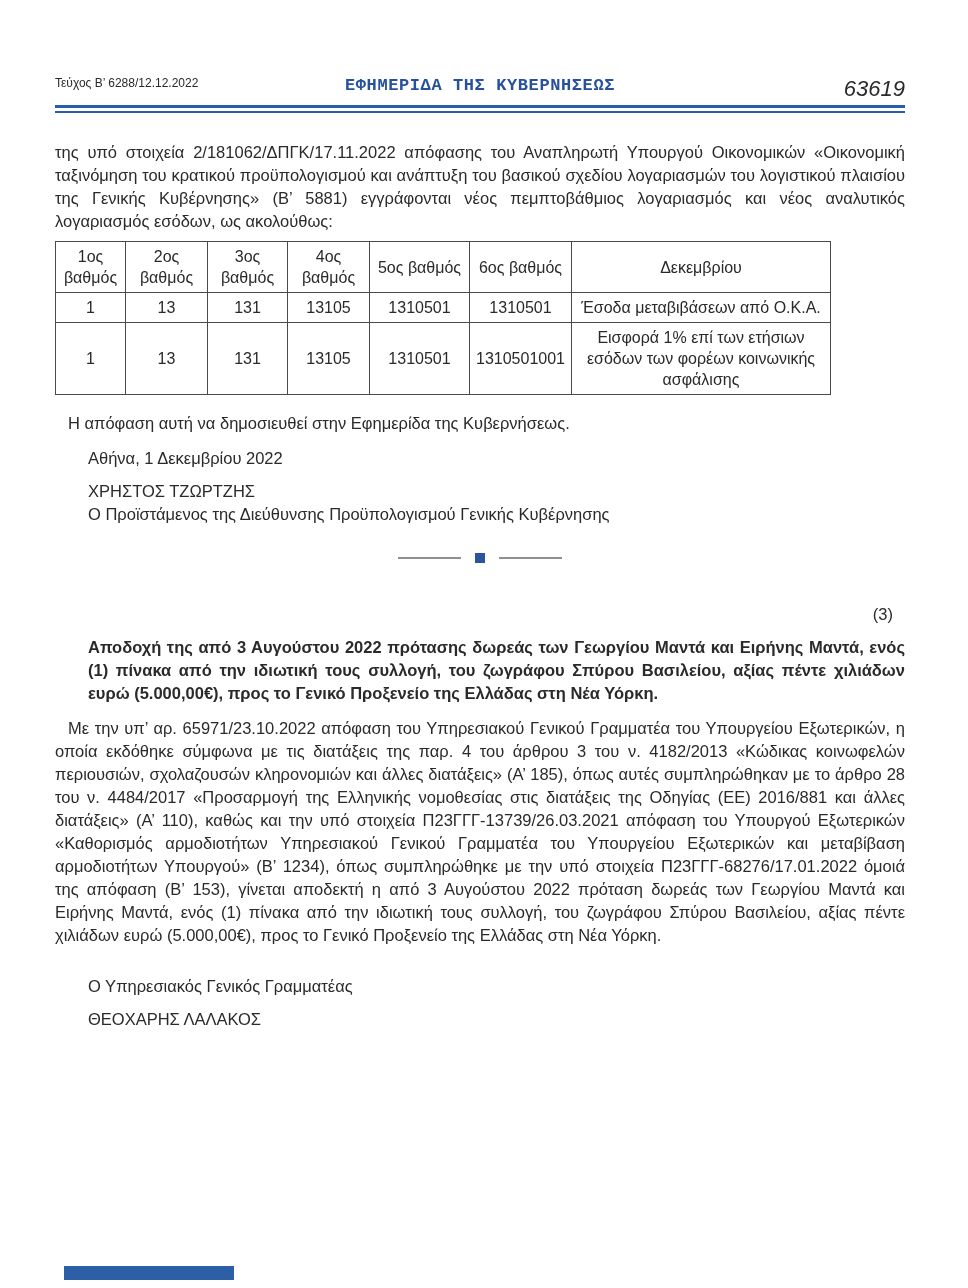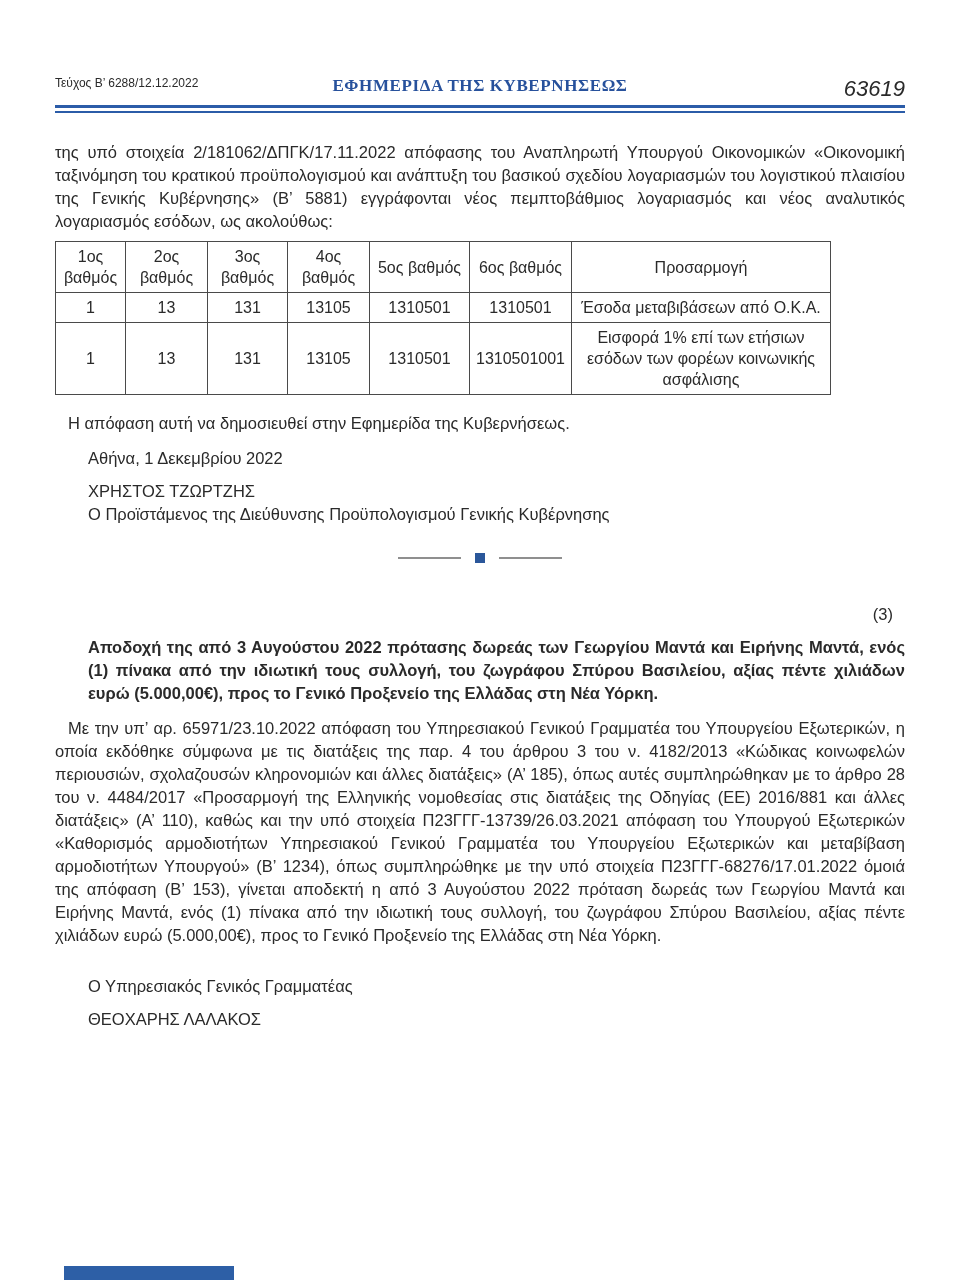--- a/index.html
+++ b/index.html
@@ -9,21 +9,21 @@
     color:#2a2a2a;
     -webkit-font-smoothing:antialiased;
   }
   .page{position:relative;width:968px;height:1288px;overflow:hidden;background:#ffffff;}
 
   
   .header{position:relative;margin:76px 63px 0 55px;height:22px;}
   .header-issue{position:absolute;left:0;top:0;font-size:12px;color:#2a2a2a;}
   .header-title{
     position:absolute;left:50%;top:0;transform:translateX(-50%);
-    font-family:Liberation Serif, serif;
+    font-family:Liberation Mono, monospace;
     font-weight:bold;font-size:17px;letter-spacing:0.6px;
     color:#27519c;white-space:nowrap;
   }
   .header-page{position:absolute;right:0;top:0;font-size:22px;color:#2a2a2a;font-style:italic;}
   .header-rule{
     margin:7px 63px 0 55px;height:3px;
     border-top:3px solid #2b5ca8;border-bottom:2px solid #2b5ca8;
   }
 
   
@@ -94,21 +94,21 @@
           <col class="c7">
       </colgroup>
       <thead>
         <tr>
           <th>1ος βαθμός</th>
           <th>2ος βαθμός</th>
           <th>3ος βαθμός</th>
           <th>4ος βαθμός</th>
           <th>5ος βαθμός</th>
           <th>6ος βαθμός</th>
-          <th>Προσαρμογή</th>
+          <th>Δεκεμβρίου</th>
         </tr>
       </thead>
       <tbody>
         <tr>
           <td>1</td>
           <td>13</td>
           <td>131</td>
           <td>13105</td>
           <td>1310501</td>
           <td>1310501</td>

